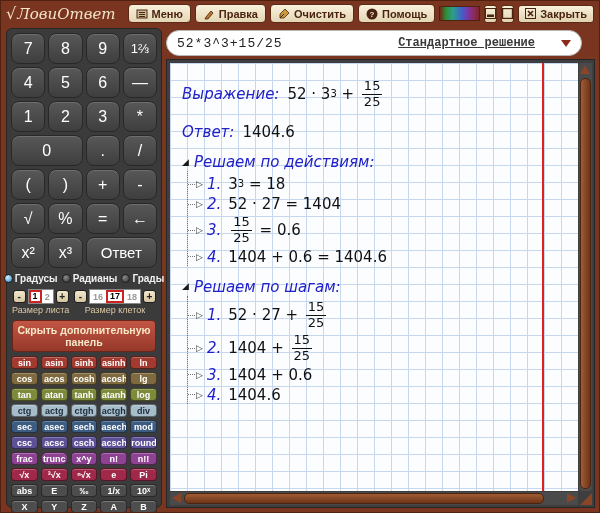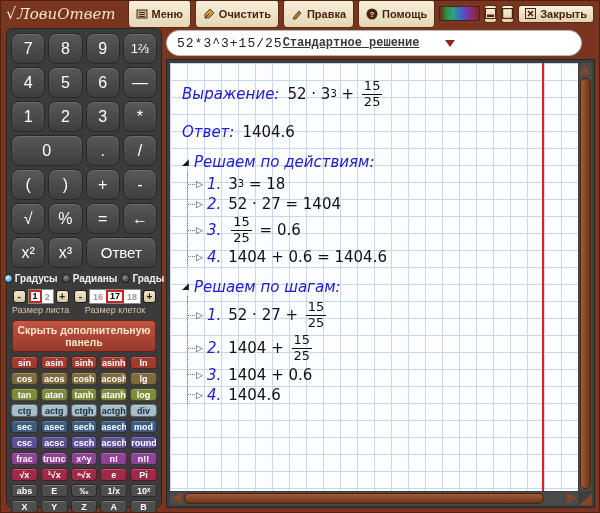--- a/index.html
+++ b/index.html
@@ -4,21 +4,21 @@
 <style>
   html,body{margin:0;padding:0;background:#555;}
   *{box-sizing:border-box;}
   .window{position:relative;width:600px;height:513px;background:#7a3520;
     font-family:"Liberation Sans",sans-serif;overflow:hidden;border:1px solid #51210f;}
   
   .titlebar{position:absolute;top:0;left:0;right:0;height:25px;display:flex;align-items:center;
     padding:2px 5px;gap:4px;}
   .logo{color:#f2e4c8;font:italic 15px "DejaVu Serif",serif;display:flex;align-items:baseline;margin-right:8px;white-space:nowrap;}
   .logo .root{font-style:normal;font-size:16px;margin-right:1px;}
-  .tbtn{background:linear-gradient(#f9f1dc,#e4d6b6);border:1px solid #5a2a14;border-radius:4px;height:29px;
+  .tbtn{background:linear-gradient(#f9f1dc,#e4d6b6);border:1px solid #5a2a14;border-radius:4px;height:19px;
     padding:0 7px;font:bold 11px "Liberation Sans",sans-serif;color:#4a2410;display:flex;gap:4px;align-items:center;cursor:default;}
   .tbtn svg{flex:0 0 auto;}
   .grad{margin-left:auto;width:100px;height:15px;border:1px solid #4a2410;
     background:linear-gradient(90deg,#6e2a18 0%,#2f8f3a 16%,#2aa08a 33%,#3f62c8 55%,#7c35a8 72%,#8c2a52 88%,#7c2430 100%);}
   .wbtn{width:21px;height:18px;background:linear-gradient(#f9f1dc,#e0d2b0);border:1px solid #5a2a14;border-radius:3px;
     display:flex;align-items:center;justify-content:center;color:#4a2410;}
   .closebtn{width:auto;padding:0 6px;gap:4px;font:bold 11px "Liberation Sans",sans-serif;}
   
   .calcpanel{position:absolute;top:27px;left:5px;width:156px;height:480px;background:#3b3b3b;
     border:1px solid #272727;border-radius:6px;padding:4px 4px 3px 4px;}
@@ -44,21 +44,21 @@
   .sv.sel{color:#000;border:2px solid #cc2222;line-height:9px;padding:0 2px;}
   .slabel{font:9px "Liberation Sans",sans-serif;color:#dcc8a4;}
   .hidebtn{margin:5px 1px 4px 1px;background:linear-gradient(#c25644,#96382a);border:1px solid #6a2418;border-radius:4px;
     color:#f8e8c8;font:bold 10.5px "Liberation Sans",sans-serif;text-align:center;padding:3px 0;cursor:default;}
   .fngrid{display:grid;grid-template-columns:repeat(5,1fr);gap:3px 3px;}
   .fn{height:13px;border-radius:4px;color:#fff;font:bold 9px/13px "Liberation Sans",sans-serif;text-align:center;
     border:1px solid rgba(0,0,0,.45);box-shadow:inset 0 1px 0 rgba(255,255,255,.25);overflow:hidden;cursor:default;}
   .fn.lightfn{color:#1c2c3c;}
   
   .inputbar{position:absolute;left:165px;top:29px;width:416px;height:26px;background:#fff;border-radius:13px;
-    border:1px solid #b8b8b8;display:flex;align-items:center;padding:0 10px;}
+    border:1px solid #b8b8b8;display:flex;align-items:center;justify-content:space-between;padding:0 10px;}
   .exprinput{font:13px "Liberation Mono",monospace;letter-spacing:1px;color:#222;}
   .mode{display:flex;align-items:center;gap:26px;cursor:default;}
   .modelbl{font:bold 12px "Liberation Mono",monospace;text-decoration:underline;color:#3a3a3a;}
   .ddarrow{width:0;height:0;border-left:5px solid transparent;border-right:5px solid transparent;border-top:7px solid #8a2a1a;}
   
   .surface{position:absolute;left:165px;top:58px;width:429px;height:449px;background:#3e3e3e;border:1px solid #262626;}
   .paper{position:absolute;left:3px;top:3px;width:408px;height:428px;background-color:#fcfdff;overflow:hidden;
     background-image:linear-gradient(#c6d7ee 1px,transparent 1px),linear-gradient(90deg,#c6d7ee 1px,transparent 1px);
     background-size:17px 17px;}
   .redline{position:absolute;left:372px;top:0;bottom:0;width:2px;background:#e02020;}
@@ -107,30 +107,30 @@
       <svg width="12" height="12" viewBox="0 0 12 12">
           <rect x="1" y="2" width="10" height="8" fill="#cdbd94" stroke="#4a2410"></rect>
           <line x1="3" y1="4.5" x2="9" y2="4.5" stroke="#4a2410"></line>
           <line x1="3" y1="6.5" x2="9" y2="6.5" stroke="#4a2410"></line>
           <line x1="3" y1="8.5" x2="9" y2="8.5" stroke="#4a2410"></line>
         </svg>
       <span>Меню</span>
     </div>
     <div class="tbtn">
       <svg width="12" height="12" viewBox="0 0 12 12">
+          <path d="M3 9 L8 3 L10 5 L5 11 L2 11 Z" fill="#b8762a" stroke="#4a2410" stroke-width="0.8"></path>
+        </svg>
+      <span>Правка</span>
+    </div>
+    <div class="tbtn">
+      <svg width="12" height="12" viewBox="0 0 12 12">
           <path d="M7 1 L11 5 L6 10 L2 10 L2 6 Z" fill="#c89a3a" stroke="#4a2410" stroke-width="0.8"></path>
           <line x1="2" y1="10" x2="6" y2="6" stroke="#4a2410"></line>
         </svg>
       <span>Очистить</span>
-    </div>
-    <div class="tbtn">
-      <svg width="12" height="12" viewBox="0 0 12 12">
-          <path d="M3 9 L8 3 L10 5 L5 11 L2 11 Z" fill="#b8762a" stroke="#4a2410" stroke-width="0.8"></path>
-        </svg>
-      <span>Правка</span>
     </div>
     <div class="tbtn">
       <svg width="12" height="12" viewBox="0 0 12 12">
           <circle cx="6" cy="6" r="5.5" fill="#4a2410"></circle>
           <text x="6" y="9" font-size="8" font-weight="bold" fill="#f2e4c8" text-anchor="middle" font-family="Liberation Sans,sans-serif">?</text>
         </svg>
       <span>Помощь</span>
     </div>
     <div class="grad"></div>
     <div class="wbtn">

